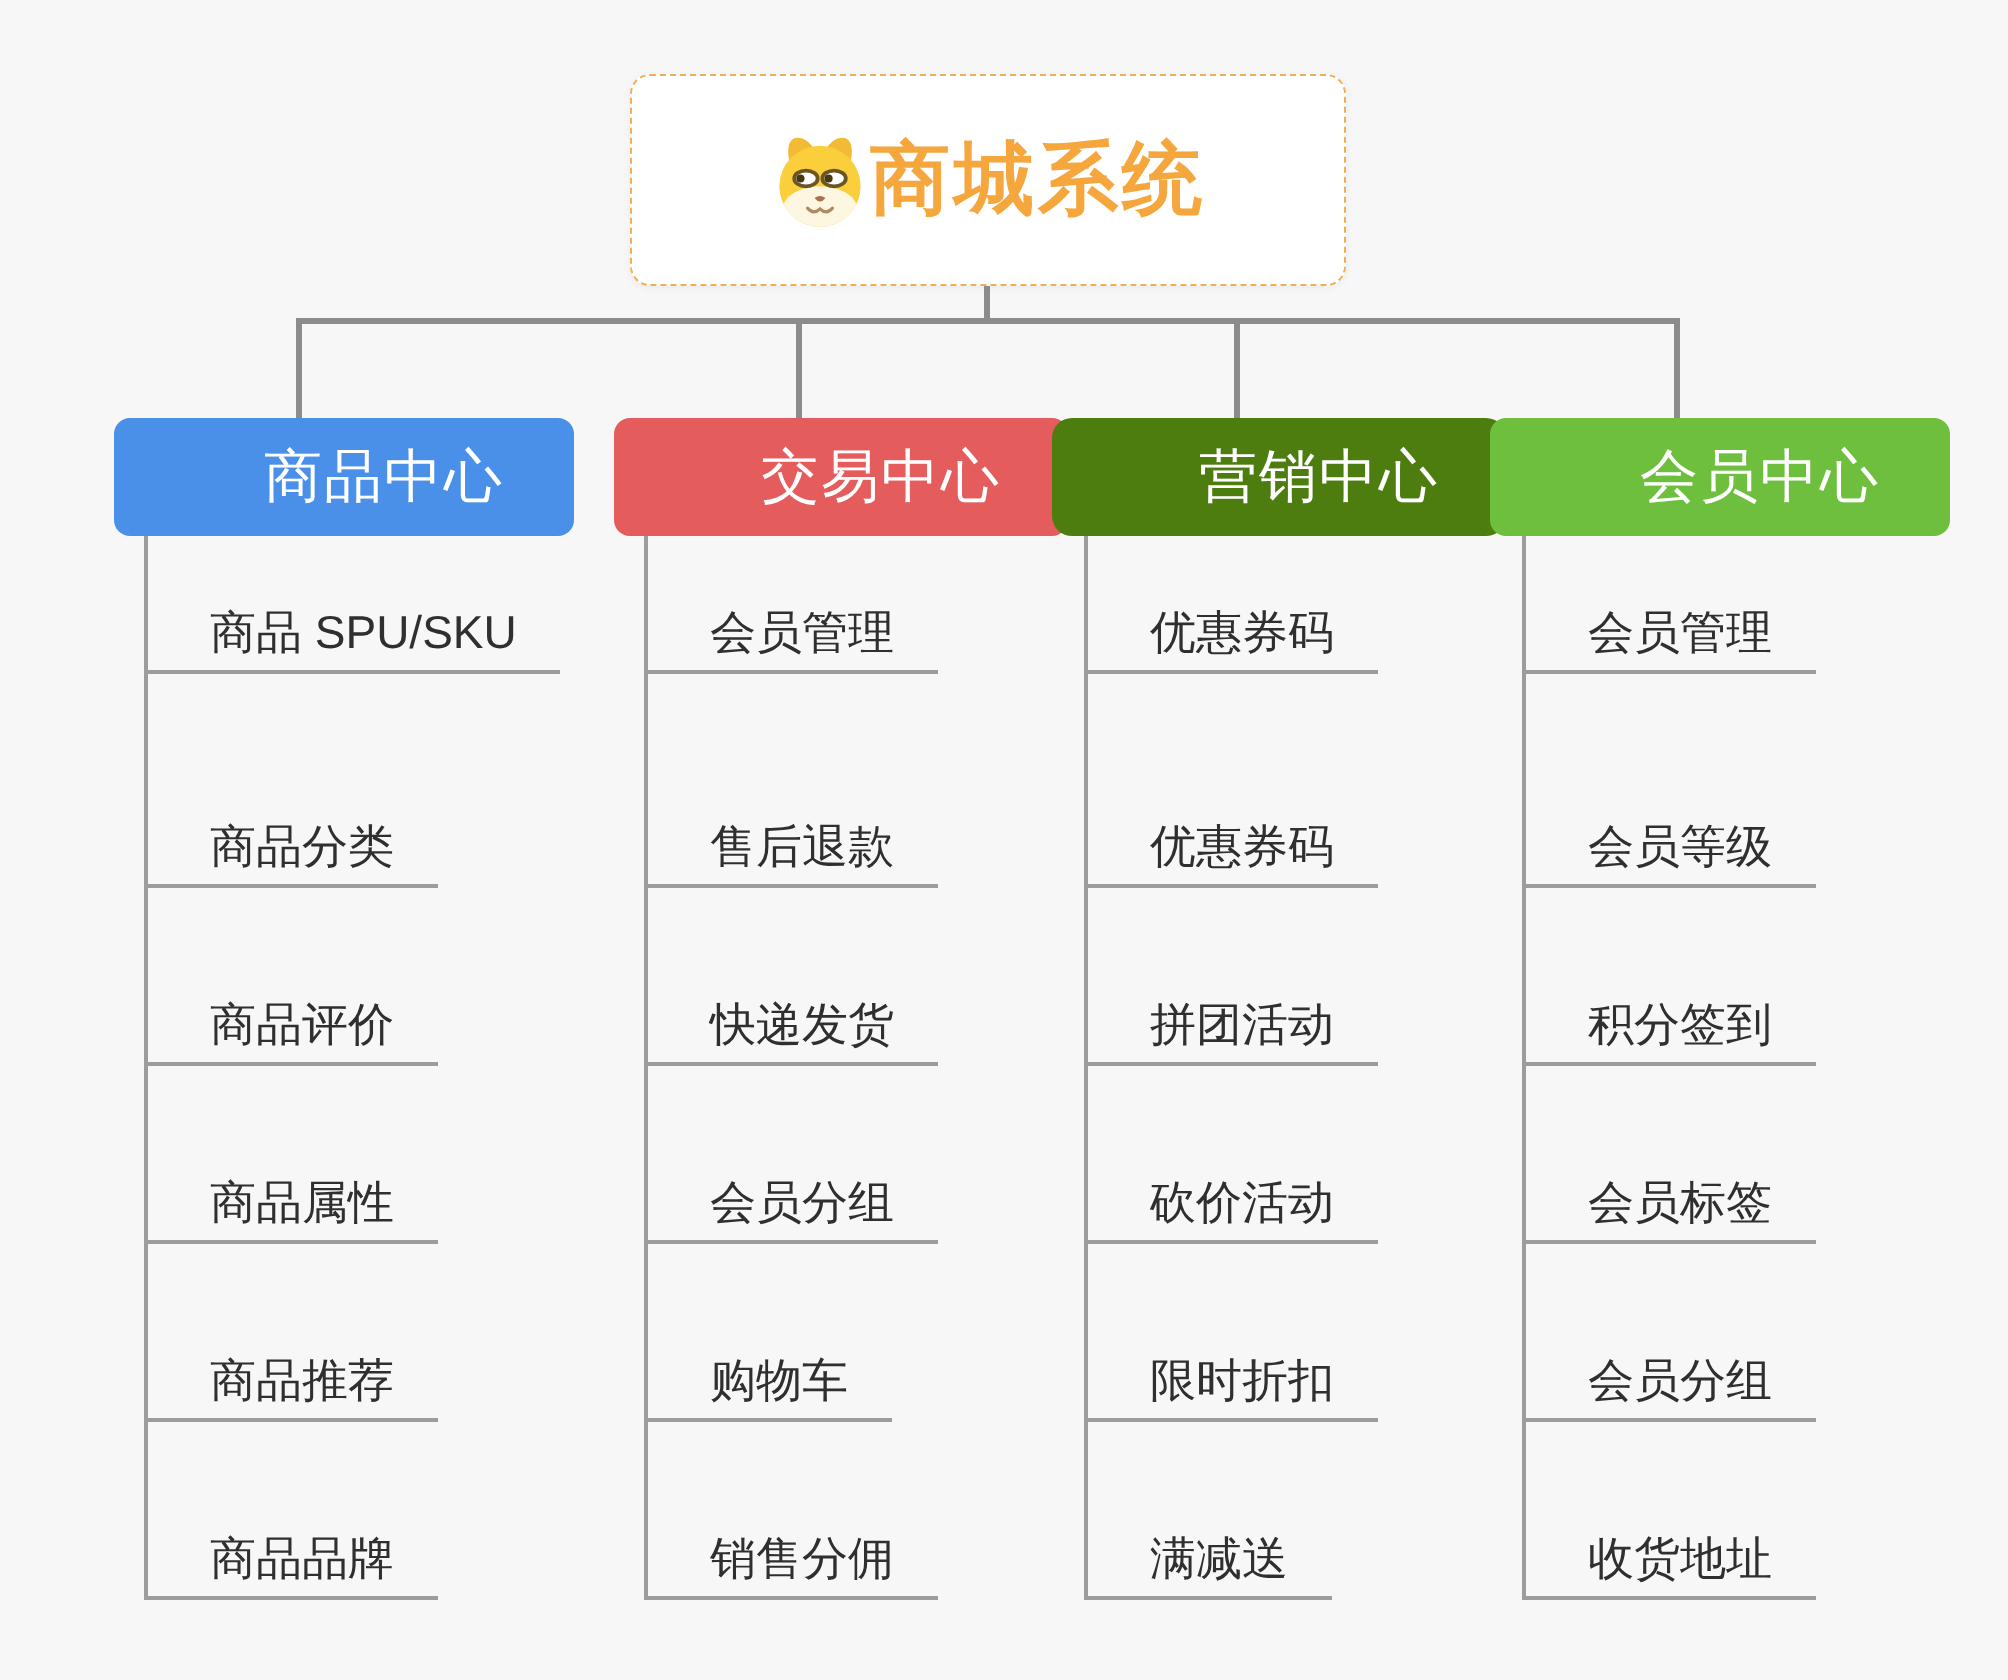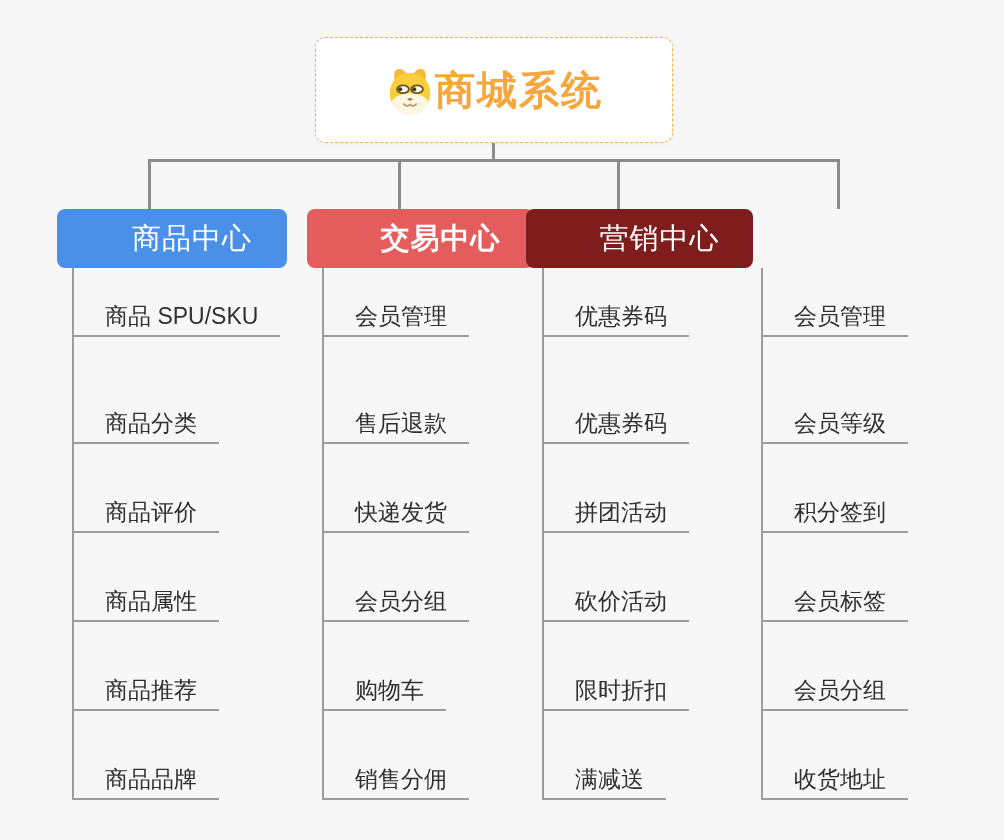--- a/index.html
+++ b/index.html
@@ -24,22 +24,22 @@
   .bus{left:148px;top:159px;width:692px;height:3px;}
   .drop{top:161px;width:3px;height:48px;}
   .d0{left:148px}.d1{left:398px}.d2{left:617px}.d3{left:837px}
   
   .branch-header{
     position:absolute;top:209px;height:59px;border-radius:8px;
     color:#FFFFFF;font-size:29px;letter-spacing:1px;
     display:flex;align-items:center;justify-content:center;padding-left:40px;
   }
   .b0{left:57px;width:190px;background:#4A90E8;}
-  .b1{left:307px;width:187px;background:#E55C5C;font-weight:bold;}
-  .b2{left:526px;width:187px;background:#7f1d1d;}
+  .b1{left:307px;width:187px;background:#E55C5C;}
+  .b2{left:526px;width:187px;background:#4d7c0f;border-radius:10px;}
   .b3{left:745px;width:190px;background:#6FBF3E;}
   
   .spine{position:absolute;top:268px;width:2px;height:532px;background:#9C9C9C;}
   .s0{left:72px}.s1{left:322px}.s2{left:542px}.s3{left:761px}
   
   .item{
     position:absolute;height:36px;line-height:34px;
     font-size:23px;color:#2F2F2F;white-space:nowrap;
     padding:0 22px 0 33px;border-bottom:2px solid #9C9C9C;
   }
@@ -75,20 +75,21 @@
   <div class="cline stem"></div>
   <div class="cline bus"></div>
   <div class="cline drop d0"></div>
   <div class="cline drop d1"></div>
   <div class="cline drop d2"></div>
   <div class="cline drop d3"></div>
 
   <div class="branch-header b0">商品中心</div>
   <div class="branch-header b1">交易中心</div>
   <div class="branch-header b2">营销中心</div>
+  <div class="branch-header b3">会员中心</div>
 
   <div class="spine s0"></div>
   <div class="spine s1"></div>
   <div class="spine s2"></div>
   <div class="spine s3"></div>
 
   <div class="item c0 r0">商品 SPU/SKU</div>
   <div class="item c0 r1">商品分类</div>
   <div class="item c0 r2">商品评价</div>
   <div class="item c0 r3">商品属性</div>

